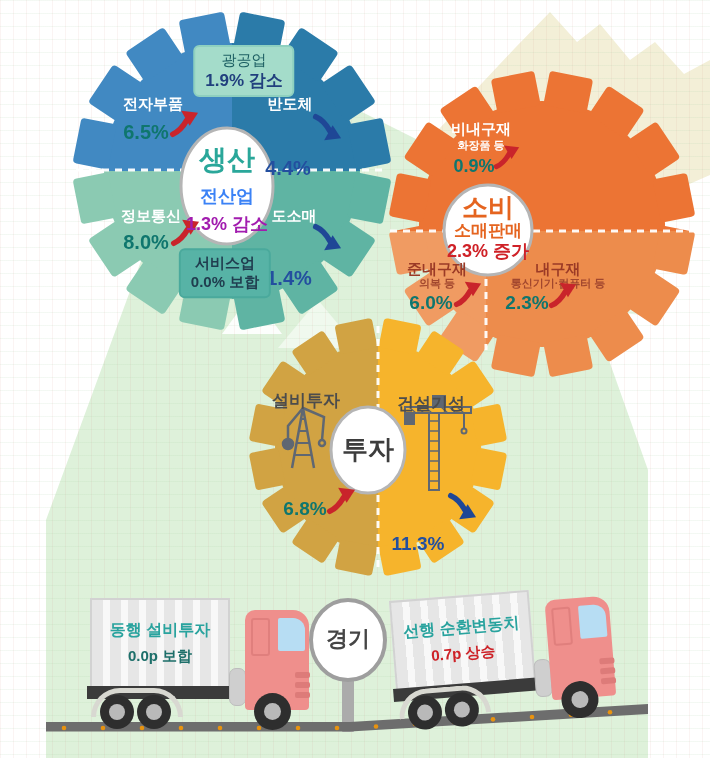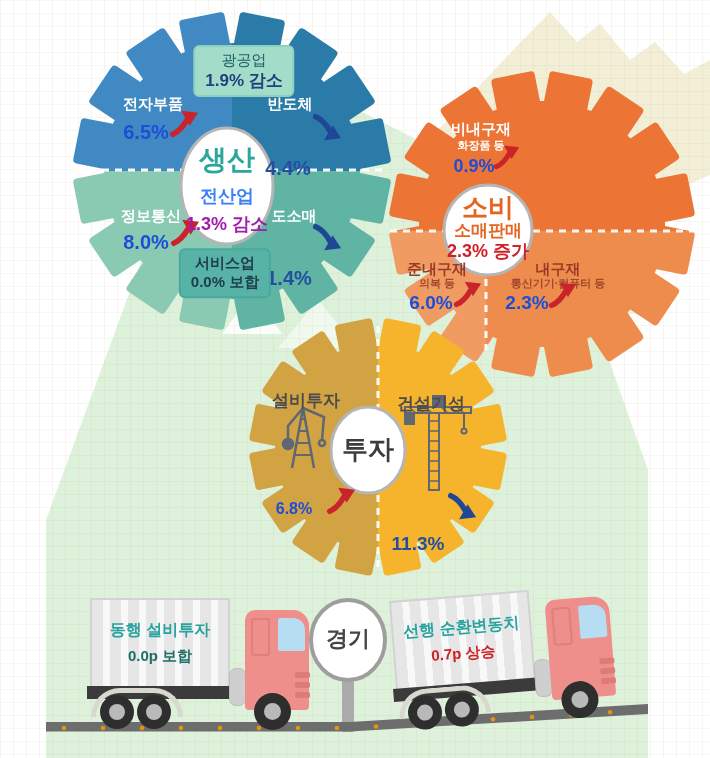--- a/index.html
+++ b/index.html
@@ -10,21 +10,21 @@
   .grid{position:absolute;inset:0;pointer-events:none;
     background-image:
       linear-gradient(to right, rgba(215,150,140,.10) 1px, transparent 1px),
       linear-gradient(to bottom, rgba(160,200,160,.12) 1px, transparent 1px);
     background-size:13px 13px;}
   
   .t{position:absolute;transform:translate(-50%,-50%);white-space:nowrap;line-height:1.05;
      text-align:center;font-weight:bold;}
   .w{color:#ffffff;font-size:15px;}
   .w11{color:#ffffff;font-size:11px;}
-  .redv{color:#1d4ed8;font-size:20px;}
+  .redv{color:#0f766e;font-size:20px;}
   .bluev{color:#234f9f;font-size:20px;margin-top:36px;}
   .maroon{color:#9b3a26;font-size:15px;}
   .maroon11{color:#a2472e;font-size:11px;}
   .gray17{color:#4c4c4c;font-size:17px;}
   .arr{position:absolute;transform:translate(-50%,-50%);width:30px;height:30px;color:#c9242b;}
   .arr.blue{color:#1f4796;}
   .arr svg{display:block;}
   
   .badge-box{position:absolute;transform:translate(-50%,-50%);text-align:center;
      border-radius:6px;padding:4px 10px;line-height:1.25;}
@@ -453,21 +453,21 @@
   <span class="arr" style="left:563px;top:295px">
     <svg viewBox="0 0 32 32" width="29" height="29">
         <path d="M4 28 C11 25 15 20 19 13" fill="none" stroke="currentColor" stroke-width="6" stroke-linecap="round"></path>
         <polygon points="13,3 31,5 22,19" fill="currentColor"></polygon>
       </svg>
     </span>
 
   <span class="t gray17" style="left:306px;top:401px">설비투자</span>
   <span class="t gray17" style="left:431px;top:404px">건설기성</span>
   <span class="t" style="left:368px;top:450px;font-size:26px;color:#3d3d3d">투자</span>
-  <span class="t redv" style="left:294px;top:509px;font-size:16px">6.8%</span>
+  <span class="t redv" style="left:305px;top:509px;font-size:19px">6.8%</span>
   <span class="arr" style="left:341px;top:500px">
     <svg viewBox="0 0 32 32" width="30" height="30">
         <path d="M4 28 C11 25 15 20 19 13" fill="none" stroke="currentColor" stroke-width="6" stroke-linecap="round"></path>
         <polygon points="13,3 31,5 22,19" fill="currentColor"></polygon>
       </svg>
     </span>
   <span class="t bluev" style="left:418px;top:508px;font-size:19px">11.3%</span>
   <span class="arr blue" style="left:462px;top:507px">
     <svg viewBox="0 0 32 32" width="30" height="30">
         <path d="M4 4 C11 7 15 12 19 19" fill="none" stroke="currentColor" stroke-width="6" stroke-linecap="round"></path>

